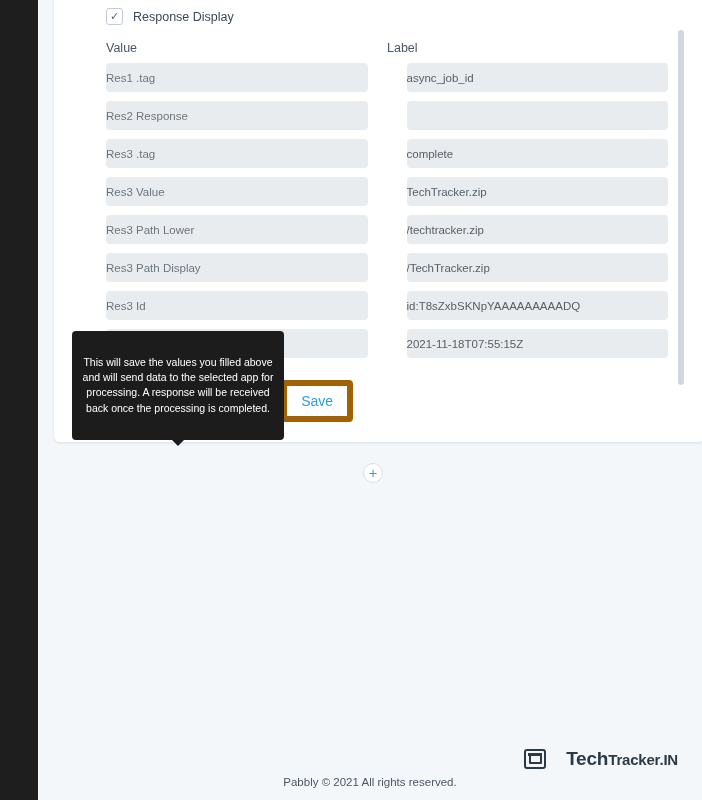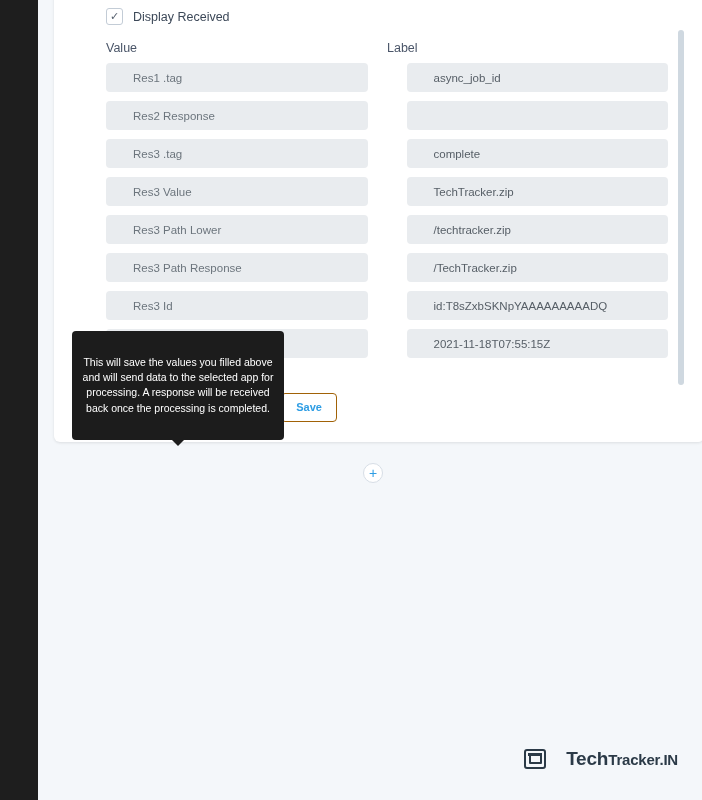--- a/index.html
+++ b/index.html
@@ -83,21 +83,21 @@
     display: flex;
     gap: 18px;
     margin-bottom: 9px;
   }
   .field {
     height: 29px;
     border-radius: 4px;
     background: #e9ecef;
     display: flex;
     align-items: center;
-    padding: 0 27px;
+    padding: 0 0;
     font-size: 11.5px;
     color: #6c757d;
     width: 292px;
     overflow: hidden;
     white-space: nowrap;
   }
   .field.value { color: #565e66; margin-left: 21px; }
   .field.empty { color: transparent; }
   .scrollbar-track {
     position: absolute;
@@ -130,27 +130,26 @@
     font-size: 11.5px;
     border: 1px solid #2e9de4;
     border-radius: 4px;
     padding: 8px 12px;
     cursor: pointer;
     line-height: 1;
   }
   .btn-outline {
     background: #fff;
     color: #2e9de4;
-    font-size: 11px;
-    border: 1px solid #a16207;
+    font-size: 14px;
+    border: 6px solid #a16207;
     border-radius: 4px;
     padding: 8px 14px;
     cursor: pointer;
     line-height: 1;
-    font-weight: bold;
   }
   .tooltip {
     position: absolute;
     left: 34px;
     top: 331px;
     width: 212px;
     background: #1c1c1c;
     color: #ffffff;
     font-size: 10.5px;
     line-height: 1.45;
@@ -244,21 +243,21 @@
 <div class="left-dark"></div>
 
 <div class="page">
 
   <div class="card">
 
     <div class="resp-header">
       <div class="chk">
         <span>✓</span>
       </div>
-      <span class="resp-title">Display Received</span>
+      <span class="resp-title">Response Display</span>
     </div>
 
     <div class="cols">
       <div class="col-head value">Value</div>
       <div class="col-head label">Label</div>
     </div>
 
     <div class="rows-wrap">
 
       <div class="row">
@@ -275,21 +274,21 @@
       </div>
       <div class="row">
         <div class="field">Res3 Value</div>
         <div class="field value">TechTracker.zip</div>
       </div>
       <div class="row">
         <div class="field">Res3 Path Lower</div>
         <div class="field value">/techtracker.zip</div>
       </div>
       <div class="row">
-        <div class="field">Res3 Path Response</div>
+        <div class="field">Res3 Path Display</div>
         <div class="field value">/TechTracker.zip</div>
       </div>
       <div class="row">
         <div class="field">Res3 Id</div>
         <div class="field value">id:T8sZxbSKNpYAAAAAAAAADQ</div>
       </div>
       <div class="row">
         <div class="field">Res3 Client Modified</div>
         <div class="field value">2021-11-18T07:55:15Z</div>
       </div>
@@ -312,14 +311,17 @@
     <span>+</span>
   </div>
 
   <div class="watermark">
     <div class="wm-icon"></div>
     <div class="wm-text">
       <span>Tech</span><span class="small">Tracker</span><span class="small">.IN</span>
     </div>
   </div>
 
+  <div class="footer-bar">
+    <span>Pabbly © 2021 All rights reserved.</span>
+  </div>
 
 </div>
 
 </body></html>

